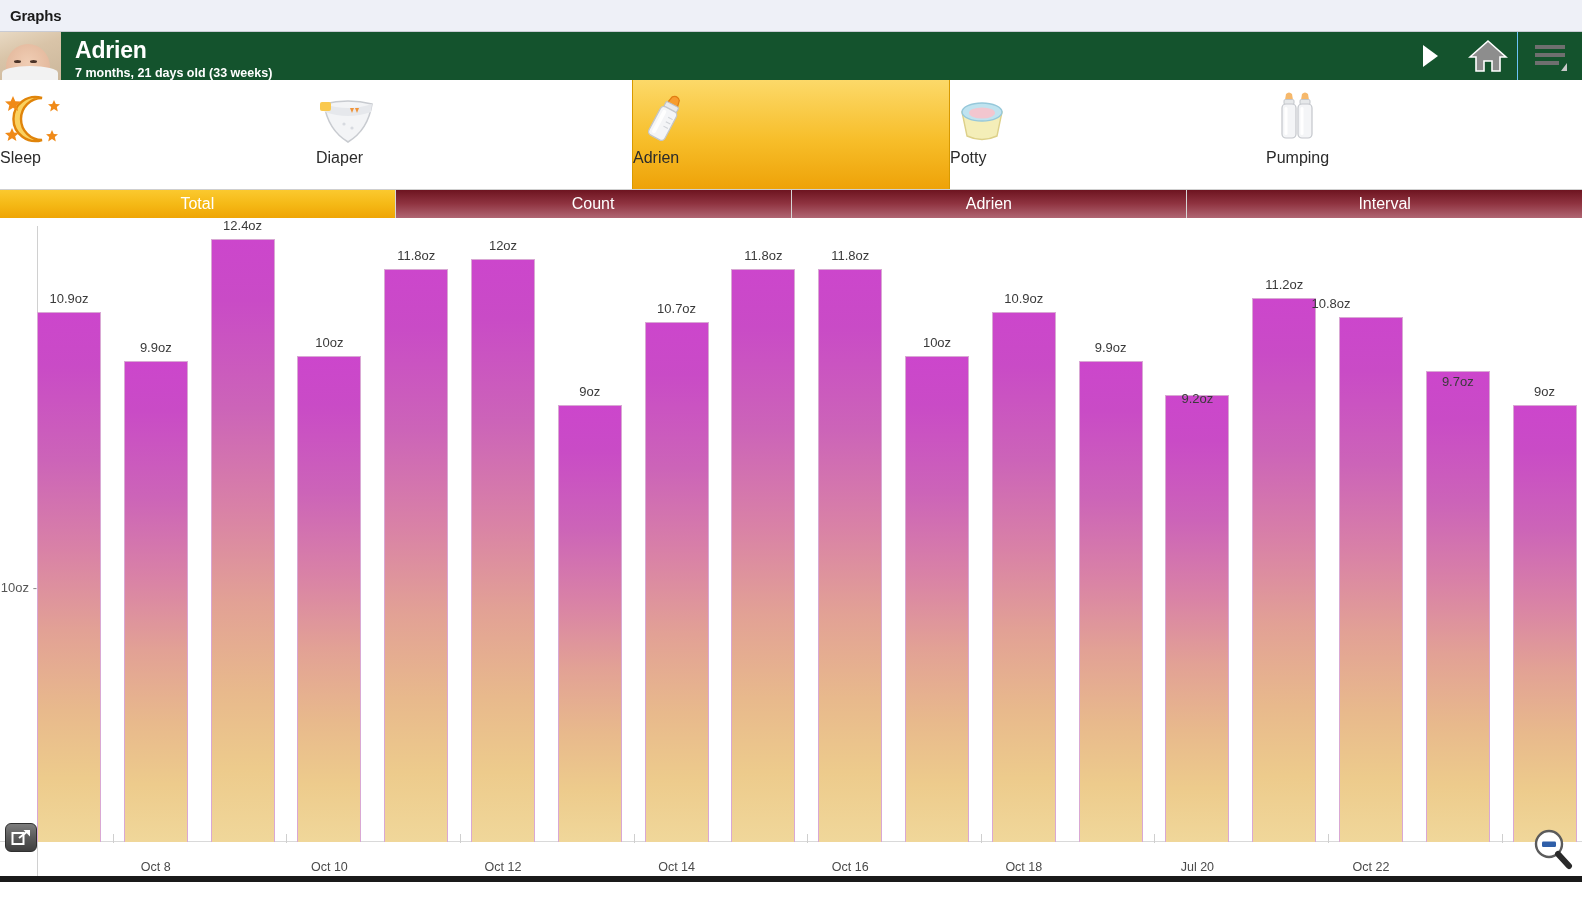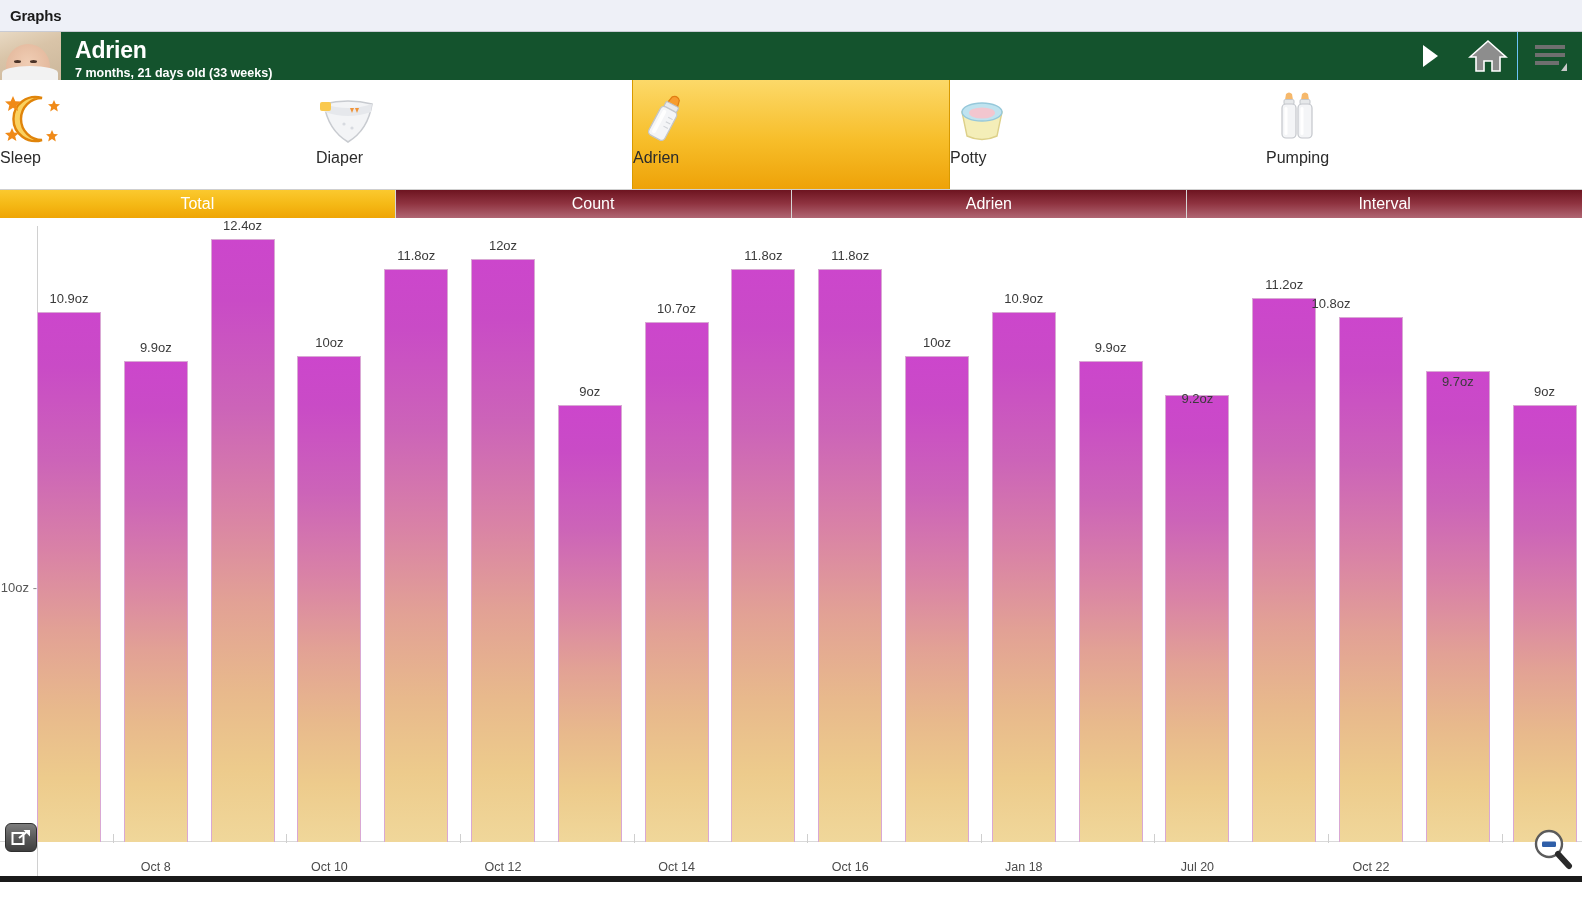--- a/index.html
+++ b/index.html
@@ -317,21 +317,21 @@
       <div class="xtick" style="left: 155.8px;">Oct 8</div>
       <div class="xtick-mark" style="left: 286.4px;"></div>
       <div class="xtick" style="left: 329.4px;">Oct 10</div>
       <div class="xtick-mark" style="left: 460px;"></div>
       <div class="xtick" style="left: 503px;">Oct 12</div>
       <div class="xtick-mark" style="left: 633.6px;"></div>
       <div class="xtick" style="left: 676.6px;">Oct 14</div>
       <div class="xtick-mark" style="left: 807.2px;"></div>
       <div class="xtick" style="left: 850.2px;">Oct 16</div>
       <div class="xtick-mark" style="left: 980.8px;"></div>
-      <div class="xtick" style="left: 1023.8px;">Jan 18</div>
+      <div class="xtick" style="left: 1023.8px;">Oct 18</div>
       <div class="xtick-mark" style="left: 1154.4px;"></div>
       <div class="xtick" style="left: 1197.4px;">Jul 20</div>
       <div class="xtick-mark" style="left: 1328px;"></div>
       <div class="xtick" style="left: 1371px;">Oct 22</div>
       <div class="xtick-mark" style="left: 1501.6px;"></div>
       <div class="xtick" style="left: 1626px;">Oct 24</div>
     </div>
 
   <div class="share-btn">
     <svg width="20" height="17" viewBox="0 0 20 17">

